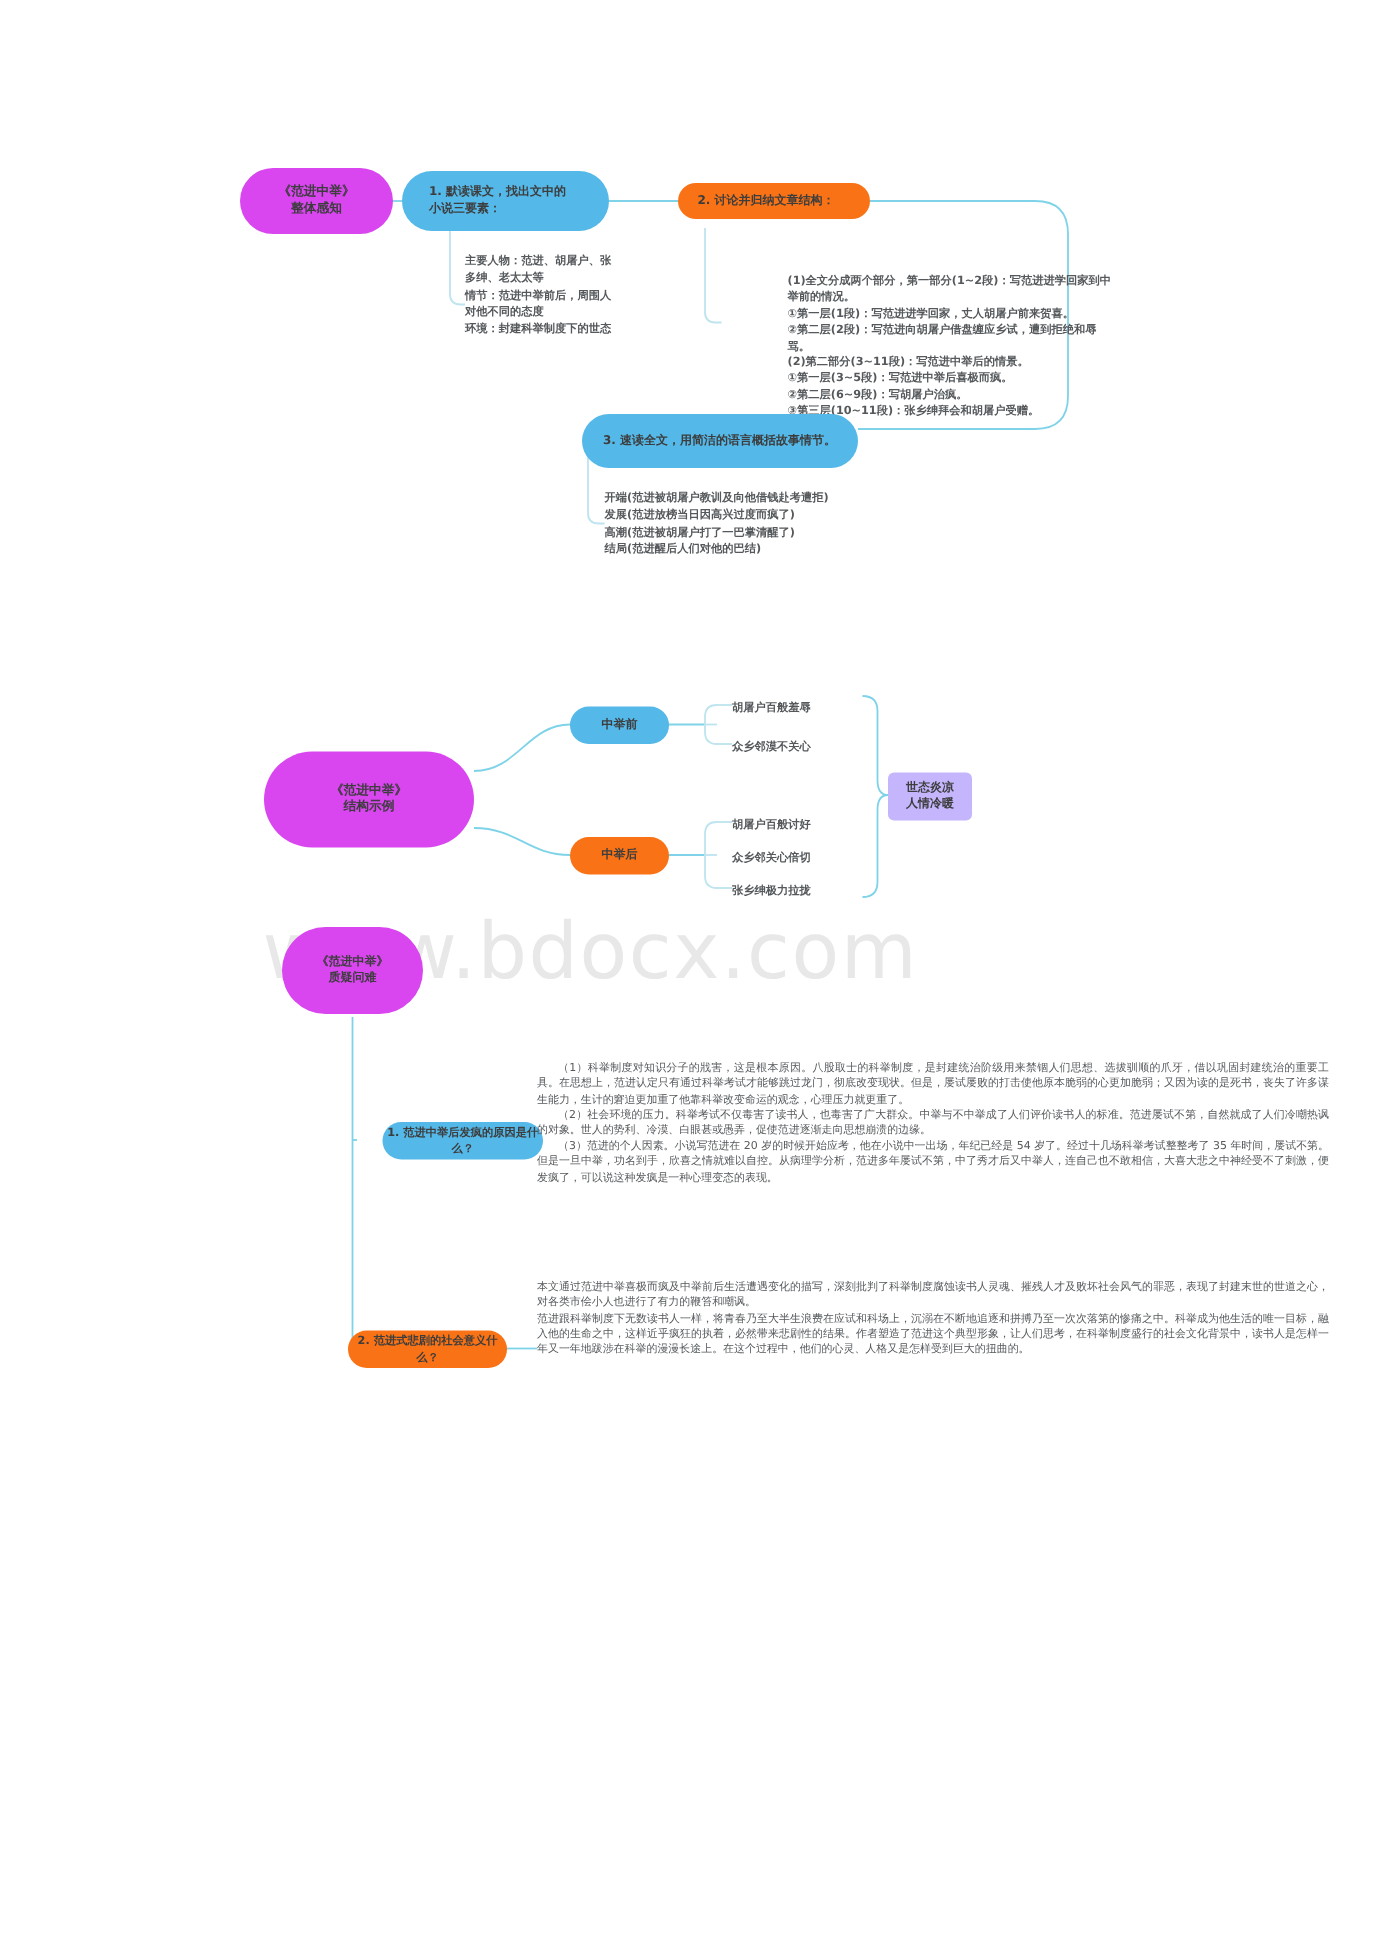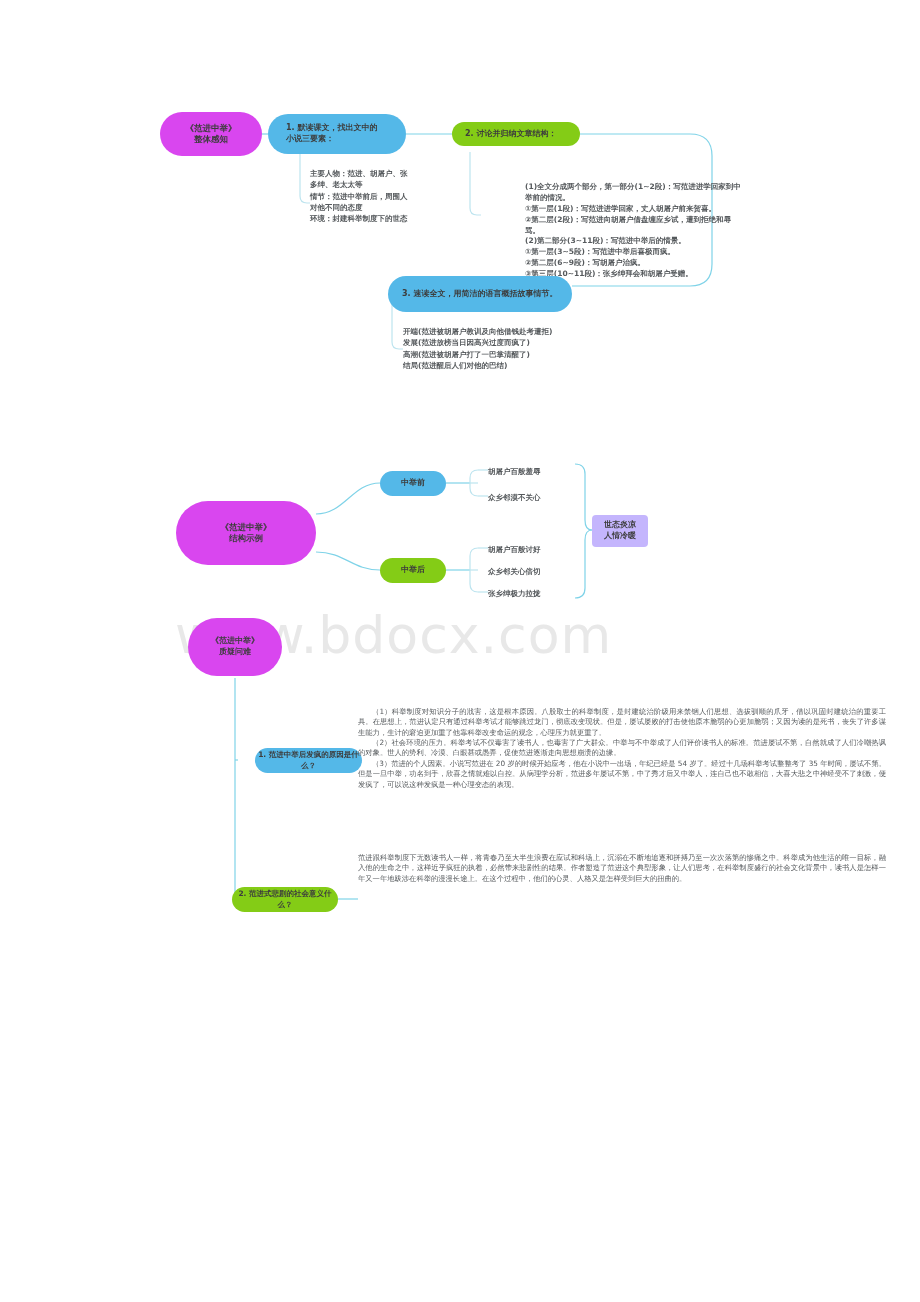--- a/index.html
+++ b/index.html
@@ -37,21 +37,21 @@
     justify-content:center;
     text-align:center;
     color:#3d3d3d;
     font-weight:bold;
     line-height:1.35;
     z-index:3;
     white-space:pre-line;
   }
   .node.pink{background:#d946ef;}
   .node.blue{background:#54b8e8;}
-  .node.teal{background:#84cc16;}
+  .node.teal{background:#f97316;}
   .node.lblue{background:#c4b5fd;}
   .pill{border-radius:999px;}
   .rect{border-radius:4px;}
   .node.left-align{justify-content:flex-start;text-align:left;}
 
   
   .txt{
     position:absolute;
     color:#55595c;
     line-height:1.5;
@@ -176,16 +176,17 @@
 
   <div class="para" style="left:358px;top:707px;width:528px;font-size:7.3px;">
     <p style="text-indent:14px;">（1）科举制度对知识分子的戕害，这是根本原因。八股取士的科举制度，是封建统治阶级用来禁锢人们思想、选拔驯顺的爪牙，借以巩固封建统治的重要工具。在思想上，范进认定只有通过科举考试才能够跳过龙门，彻底改变现状。但是，屡试屡败的打击使他原本脆弱的心更加脆弱；又因为读的是死书，丧失了许多谋生能力，生计的窘迫更加重了他靠科举改变命运的观念，心理压力就更重了。</p>
     <p style="text-indent:14px;">（2）社会环境的压力。科举考试不仅毒害了读书人，也毒害了广大群众。中举与不中举成了人们评价读书人的标准。范进屡试不第，自然就成了人们冷嘲热讽的对象。世人的势利、冷漠、白眼甚或愚弄，促使范进逐渐走向思想崩溃的边缘。</p>
     <p style="text-indent:14px;">（3）范进的个人因素。小说写范进在 20 岁的时候开始应考，他在小说中一出场，年纪已经是 54 岁了。经过十几场科举考试整整考了 35 年时间，屡试不第。但是一旦中举，功名到手，欣喜之情就难以自控。从病理学分析，范进多年屡试不第，中了秀才后又中举人，连自己也不敢相信，大喜大悲之中神经受不了刺激，便发疯了，可以说这种发疯是一种心理变态的表现。</p>
   </div>
 
   <div class="node teal pill" style="left:232px;top:887px;width:106px;height:25px;font-size:7.5px;">2. 范进式悲剧的社会意义什么？</div>
 
   <div class="para" style="left:358px;top:853px;width:528px;font-size:7.3px;">
+    <p>本文通过范进中举喜极而疯及中举前后生活遭遇变化的描写，深刻批判了科举制度腐蚀读书人灵魂、摧残人才及败坏社会风气的罪恶，表现了封建末世的世道之心，对各类市侩小人也进行了有力的鞭笞和嘲讽。</p>
     <p>范进跟科举制度下无数读书人一样，将青春乃至大半生浪费在应试和科场上，沉溺在不断地追逐和拼搏乃至一次次落第的惨痛之中。科举成为他生活的唯一目标，融入他的生命之中，这样近乎疯狂的执着，必然带来悲剧性的结果。作者塑造了范进这个典型形象，让人们思考，在科举制度盛行的社会文化背景中，读书人是怎样一年又一年地跋涉在科举的漫漫长途上。在这个过程中，他们的心灵、人格又是怎样受到巨大的扭曲的。</p>
   </div>
 
 </div>
 
 </body></html>

